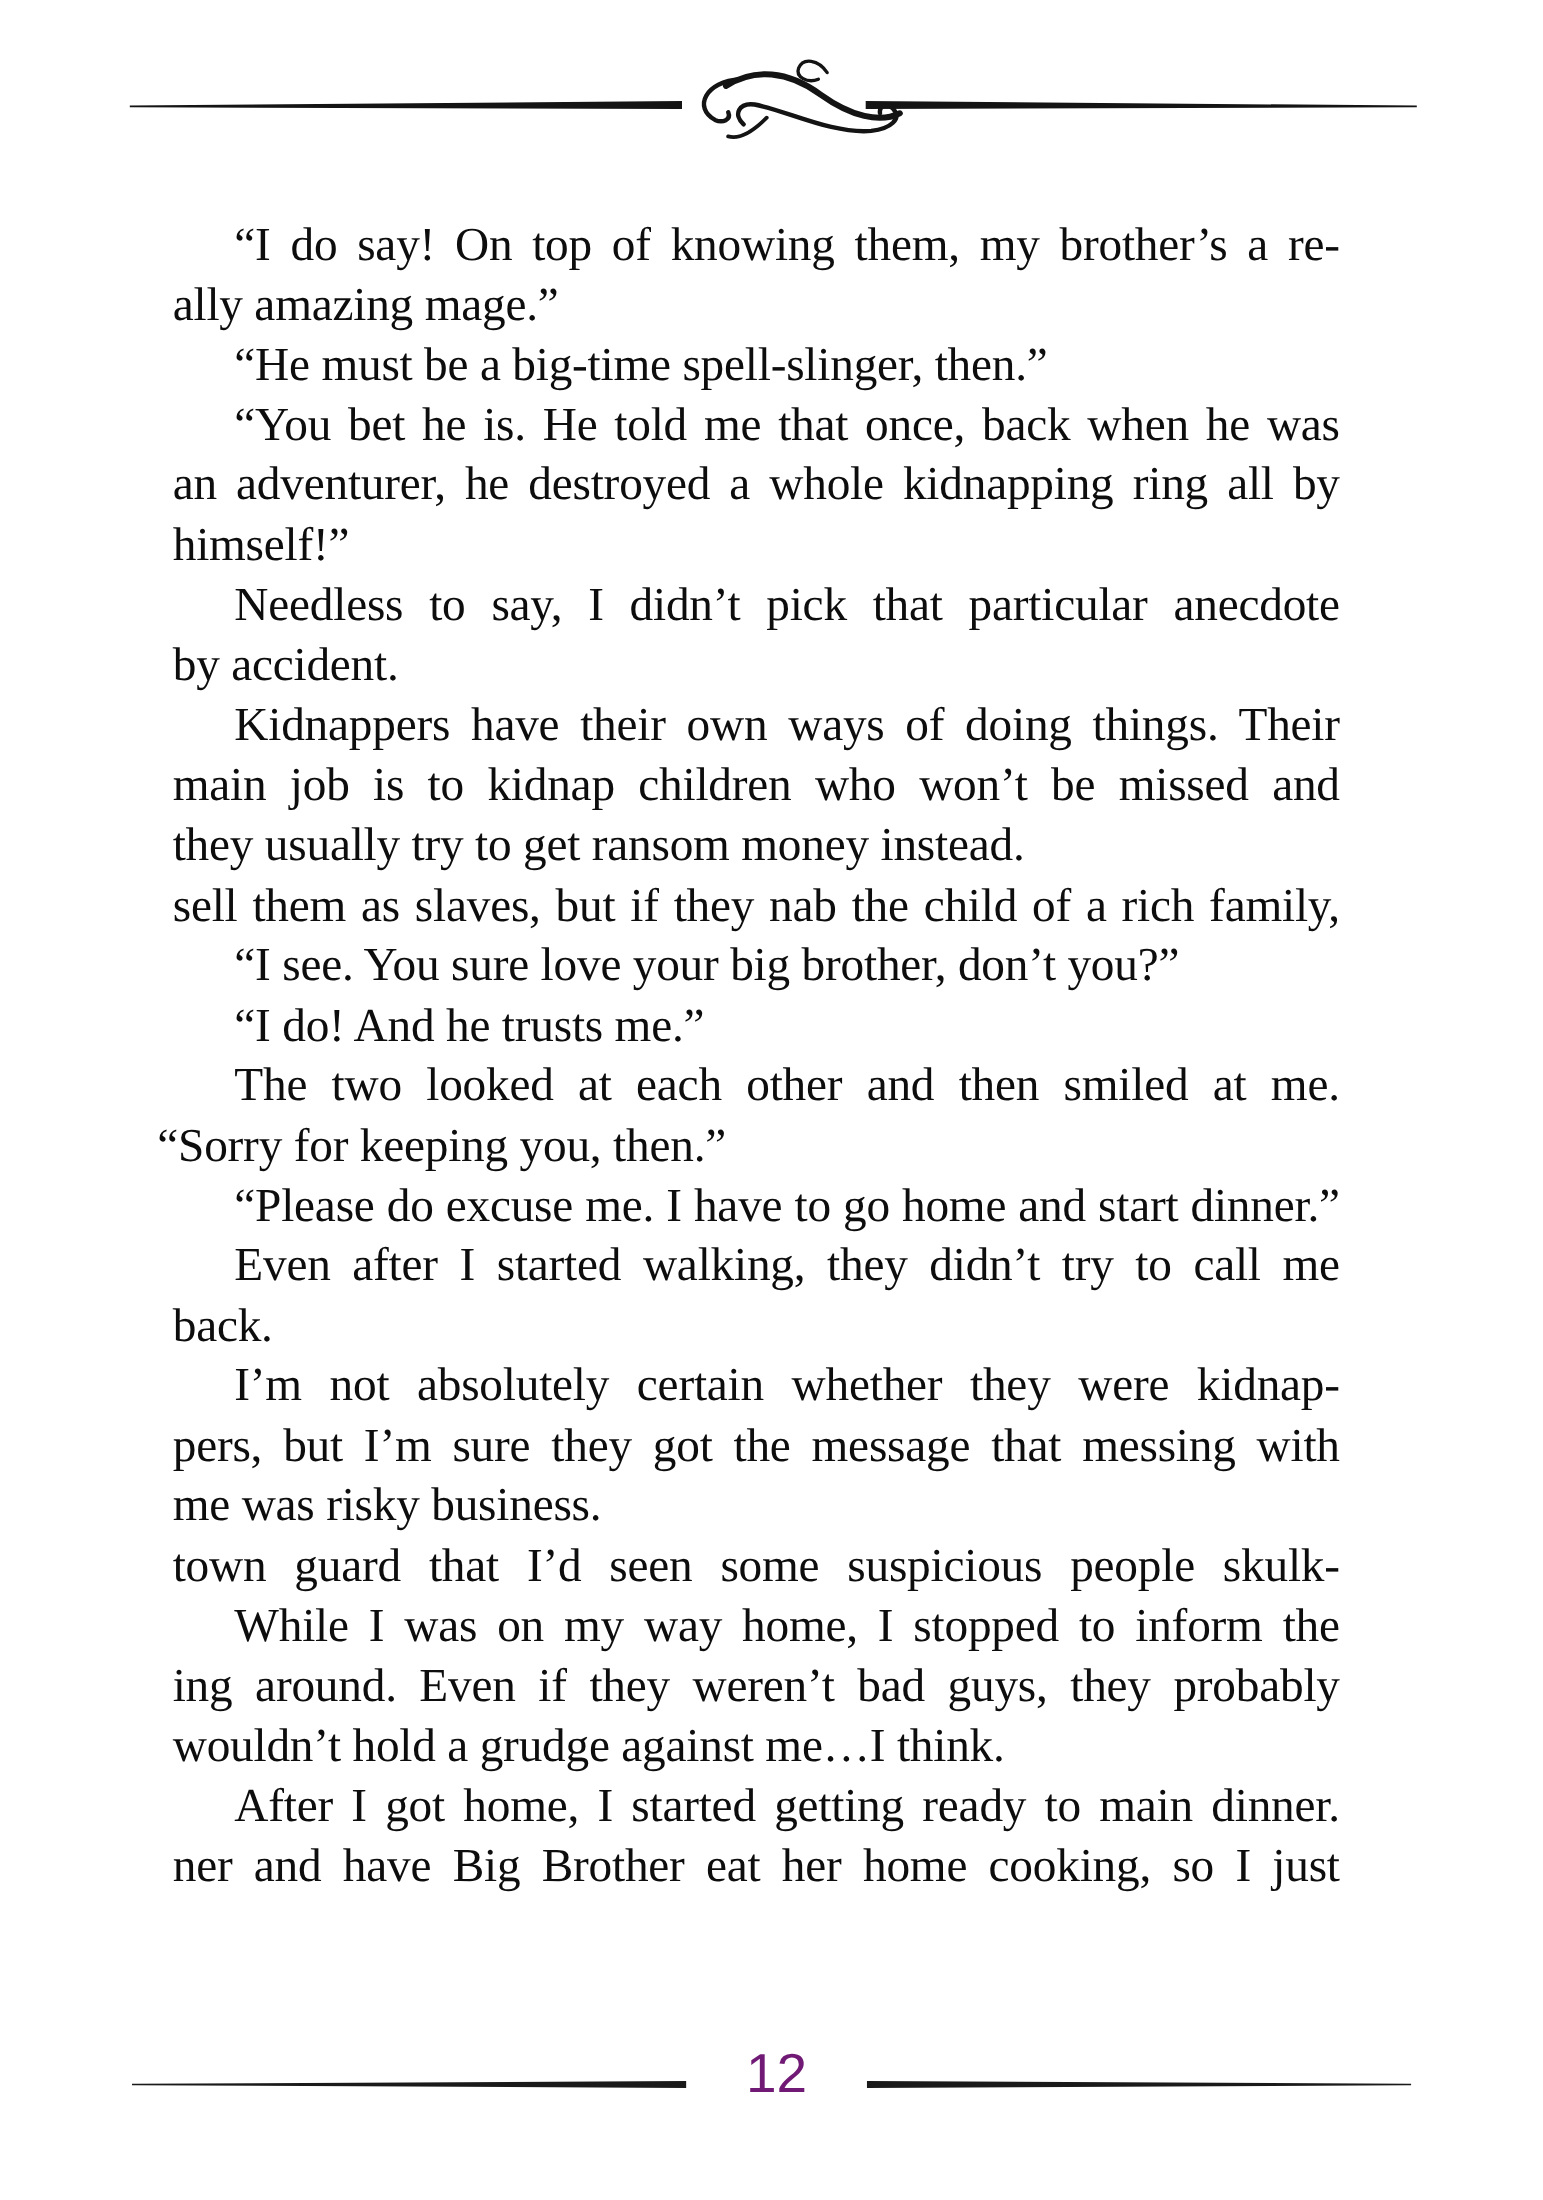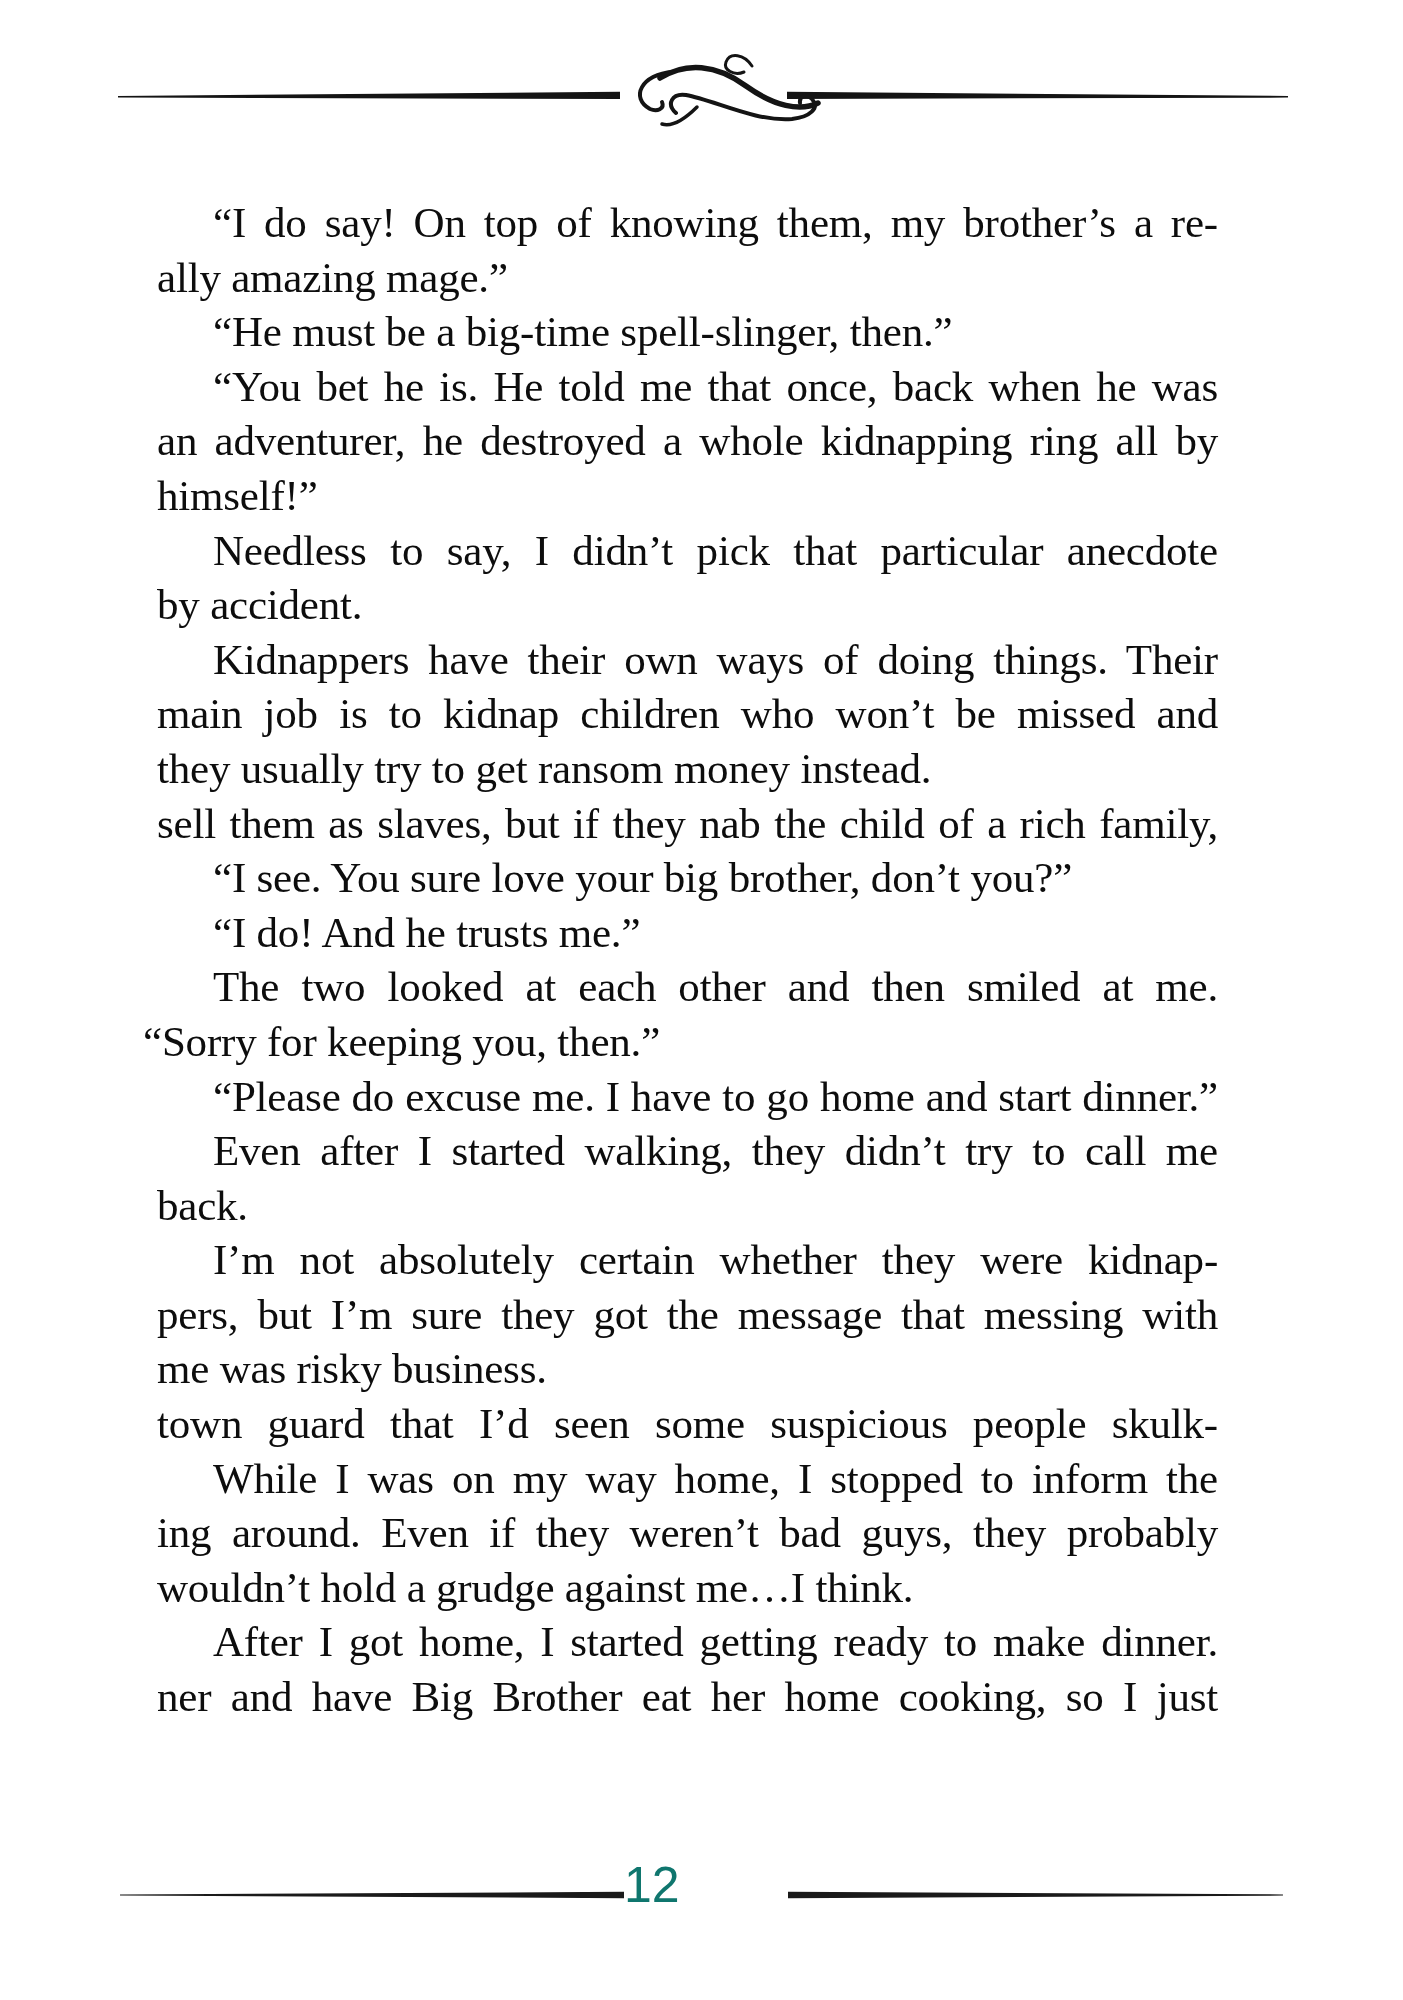--- a/index.html
+++ b/index.html
@@ -34,25 +34,25 @@
   .line.first{text-indent:56px;}
   .line.hang{margin-left:-14px;}
   
   .footer-rule{position:absolute;height:8px;}
   .footer-rule.left{left:120px;top:1891px;width:504px;}
   .footer-rule.right{left:788px;top:1891px;width:495px;}
   .page-number{
     position:absolute;
     left:624px; top:1860px;
     width:164px;
-    text-align:left;
+    text-align:center;
     font-family:"Liberation Sans","DejaVu Sans",sans-serif;
     font-size:50px;
     line-height:1;
-    color:#0f766e;
+    color:#701a75;
   }
 </style>
 </head>
 <body>
 
 <div class="page" style="background: rgb(255, 255, 255);">
 
   <svg class="header-ornament" viewBox="0 0 1403 160" xmlns="http://www.w3.org/2000/svg">
     <polygon points="118,96 620,91.8 620,99 118,97.6" fill="#141414"></polygon>
     <polygon points="787,91.8 1288,96 1288,97.6 787,99" fill="#141414"></polygon>
@@ -90,21 +90,21 @@
       <div class="line j first">“Please do excuse me. I have to go home and start dinner.”</div>
       <div class="line j first">Even after I started walking, they didn’t try to call me</div>
       <div class="line l">back.</div>
       <div class="line j first">I’m not absolutely certain whether they were kidnap-</div>
       <div class="line j">pers, but I’m sure they got the message that messing with</div>
       <div class="line l">me was risky business.</div>
       <div class="line j">town guard that I’d seen some suspicious people skulk-</div>
       <div class="line j first">While I was on my way home, I stopped to inform the</div>
       <div class="line j">ing around. Even if they weren’t bad guys, they probably</div>
       <div class="line l">wouldn’t hold a grudge against me…I think.</div>
-      <div class="line j first">After I got home, I started getting ready to make dinner.</div>
+      <div class="line j first">After I got home, I started getting ready to main dinner.</div>
       <div class="line j">ner and have Big Brother eat her home cooking, so I just</div>
     </div>
 
   <svg class="footer-rule left" viewBox="0 0 504 8" preserveAspectRatio="none" xmlns="http://www.w3.org/2000/svg">
     <polygon points="0,3.4 504,0.8 504,7.2 0,4.6" fill="#1a1a1a"></polygon>
   </svg>
 
   <div class="page-number">12</div>
 
   <svg class="footer-rule right" viewBox="0 0 495 8" preserveAspectRatio="none" xmlns="http://www.w3.org/2000/svg">

